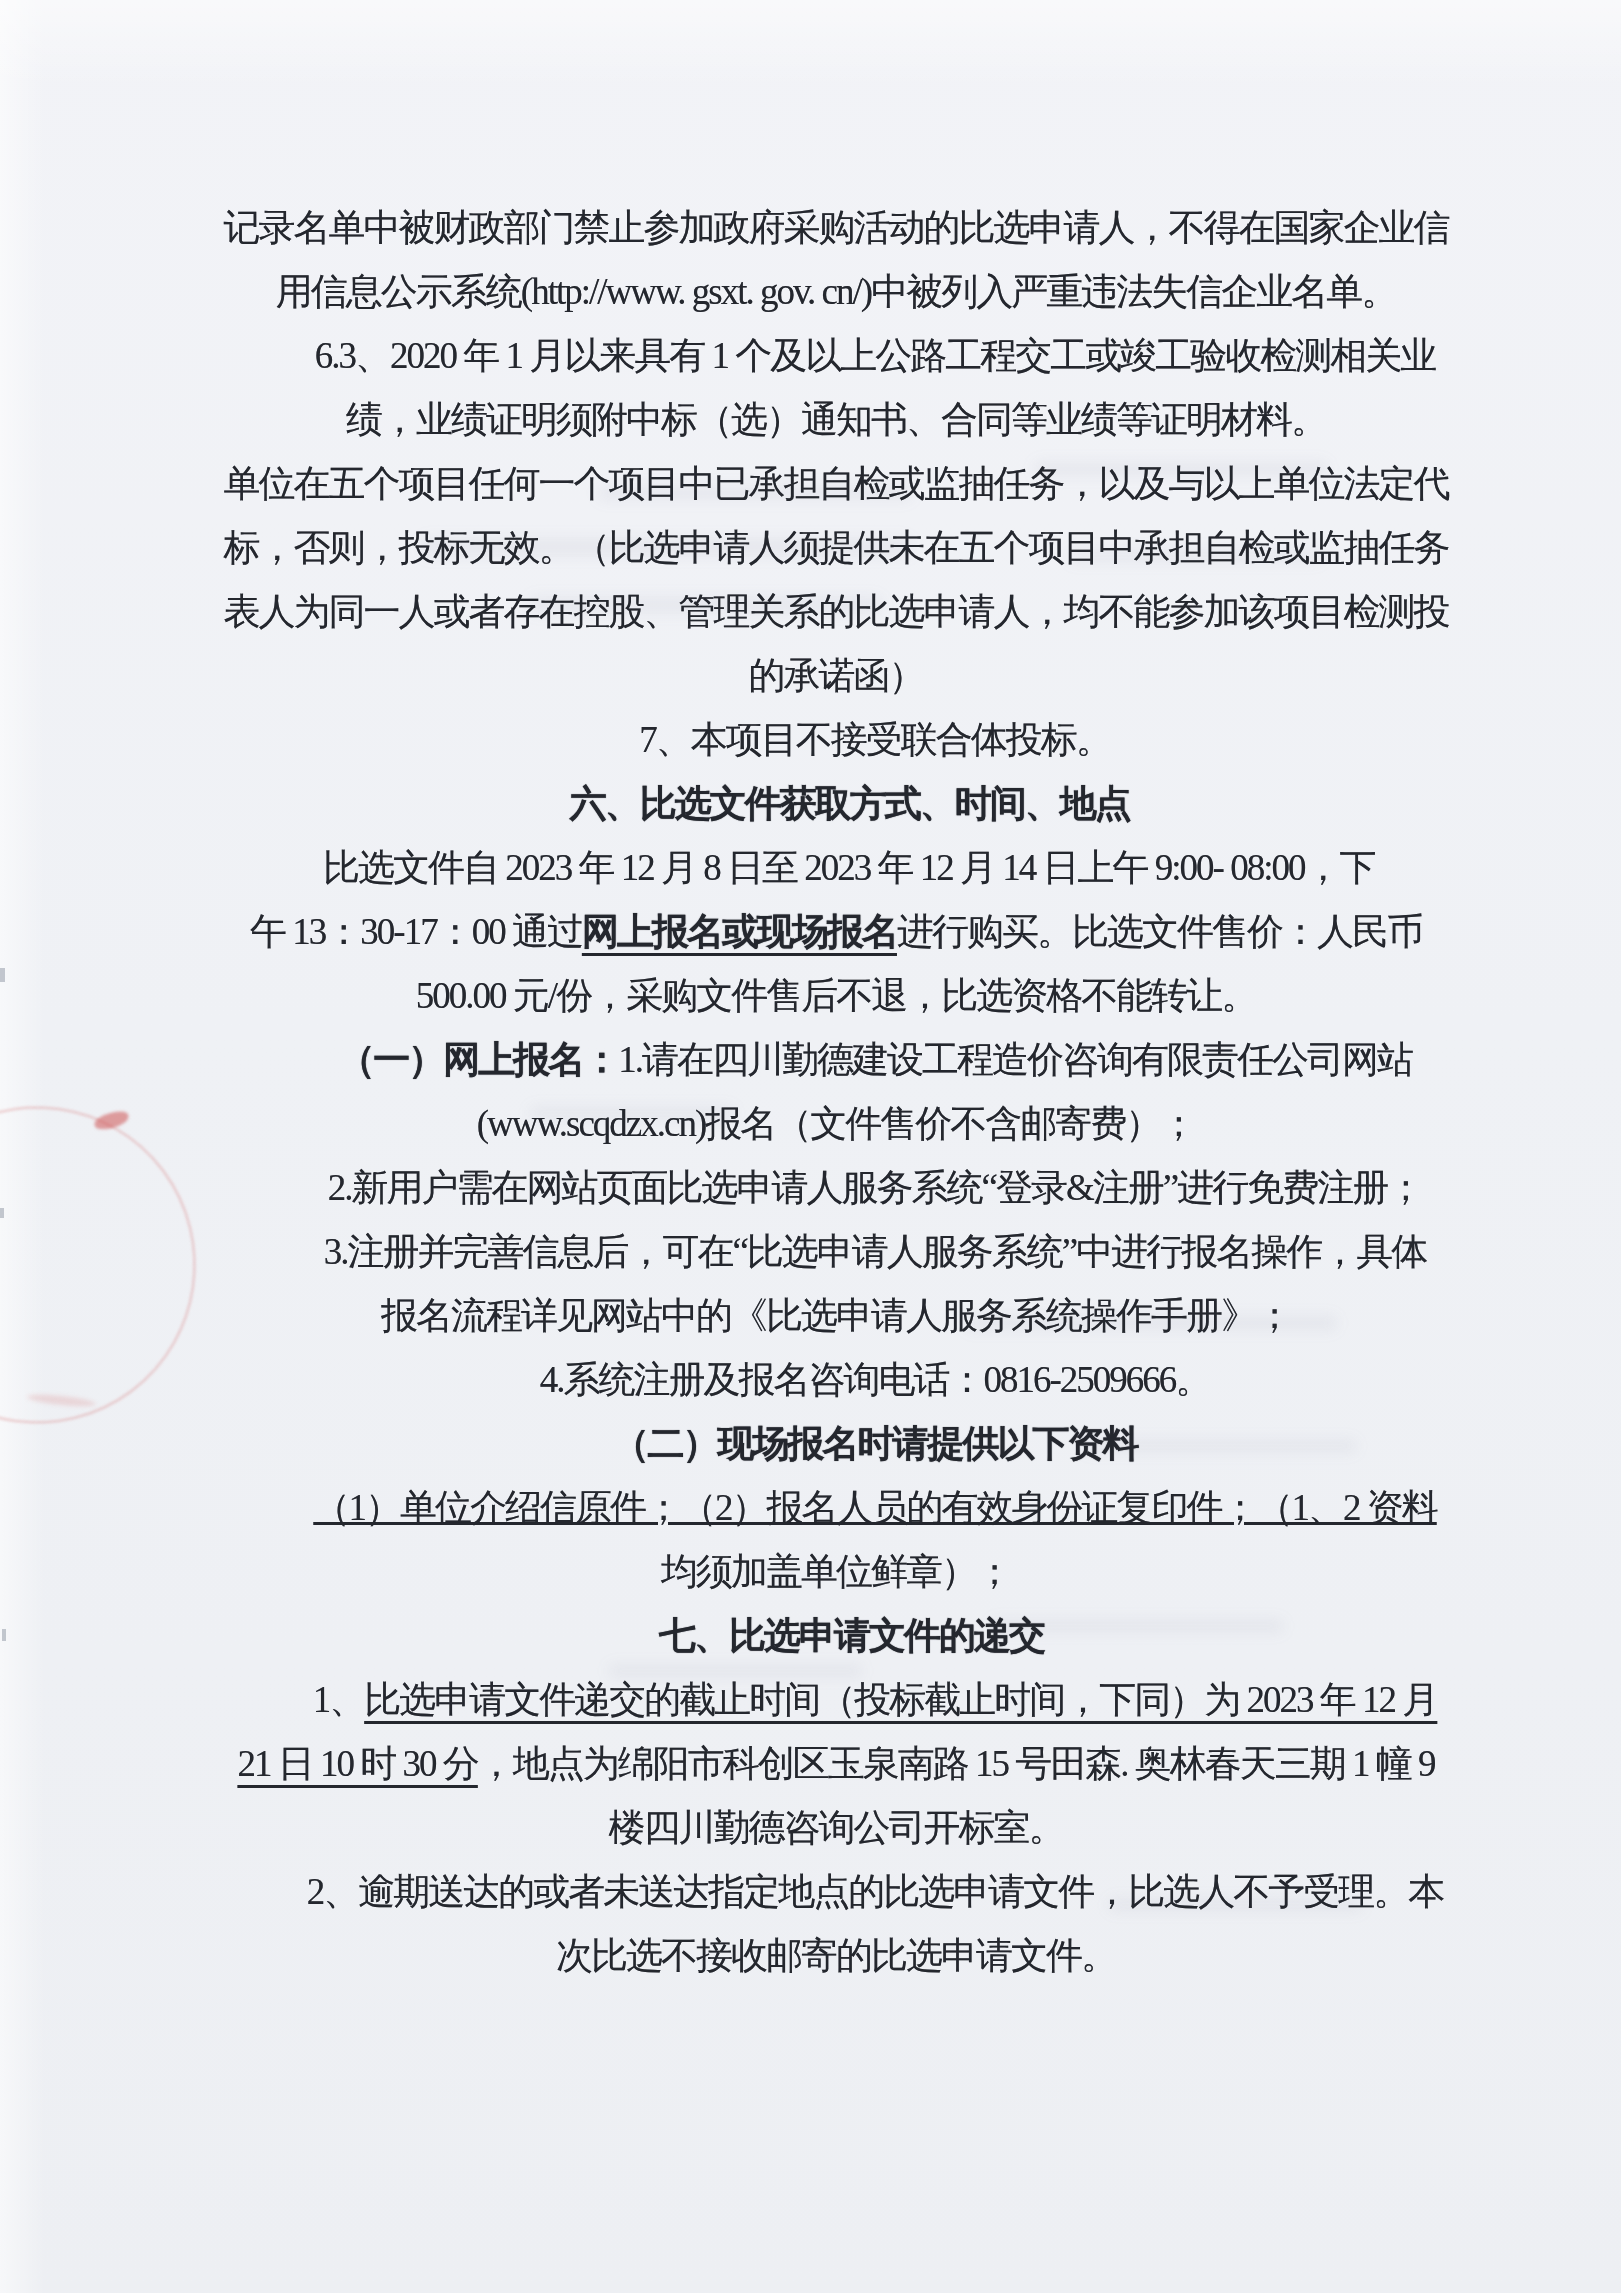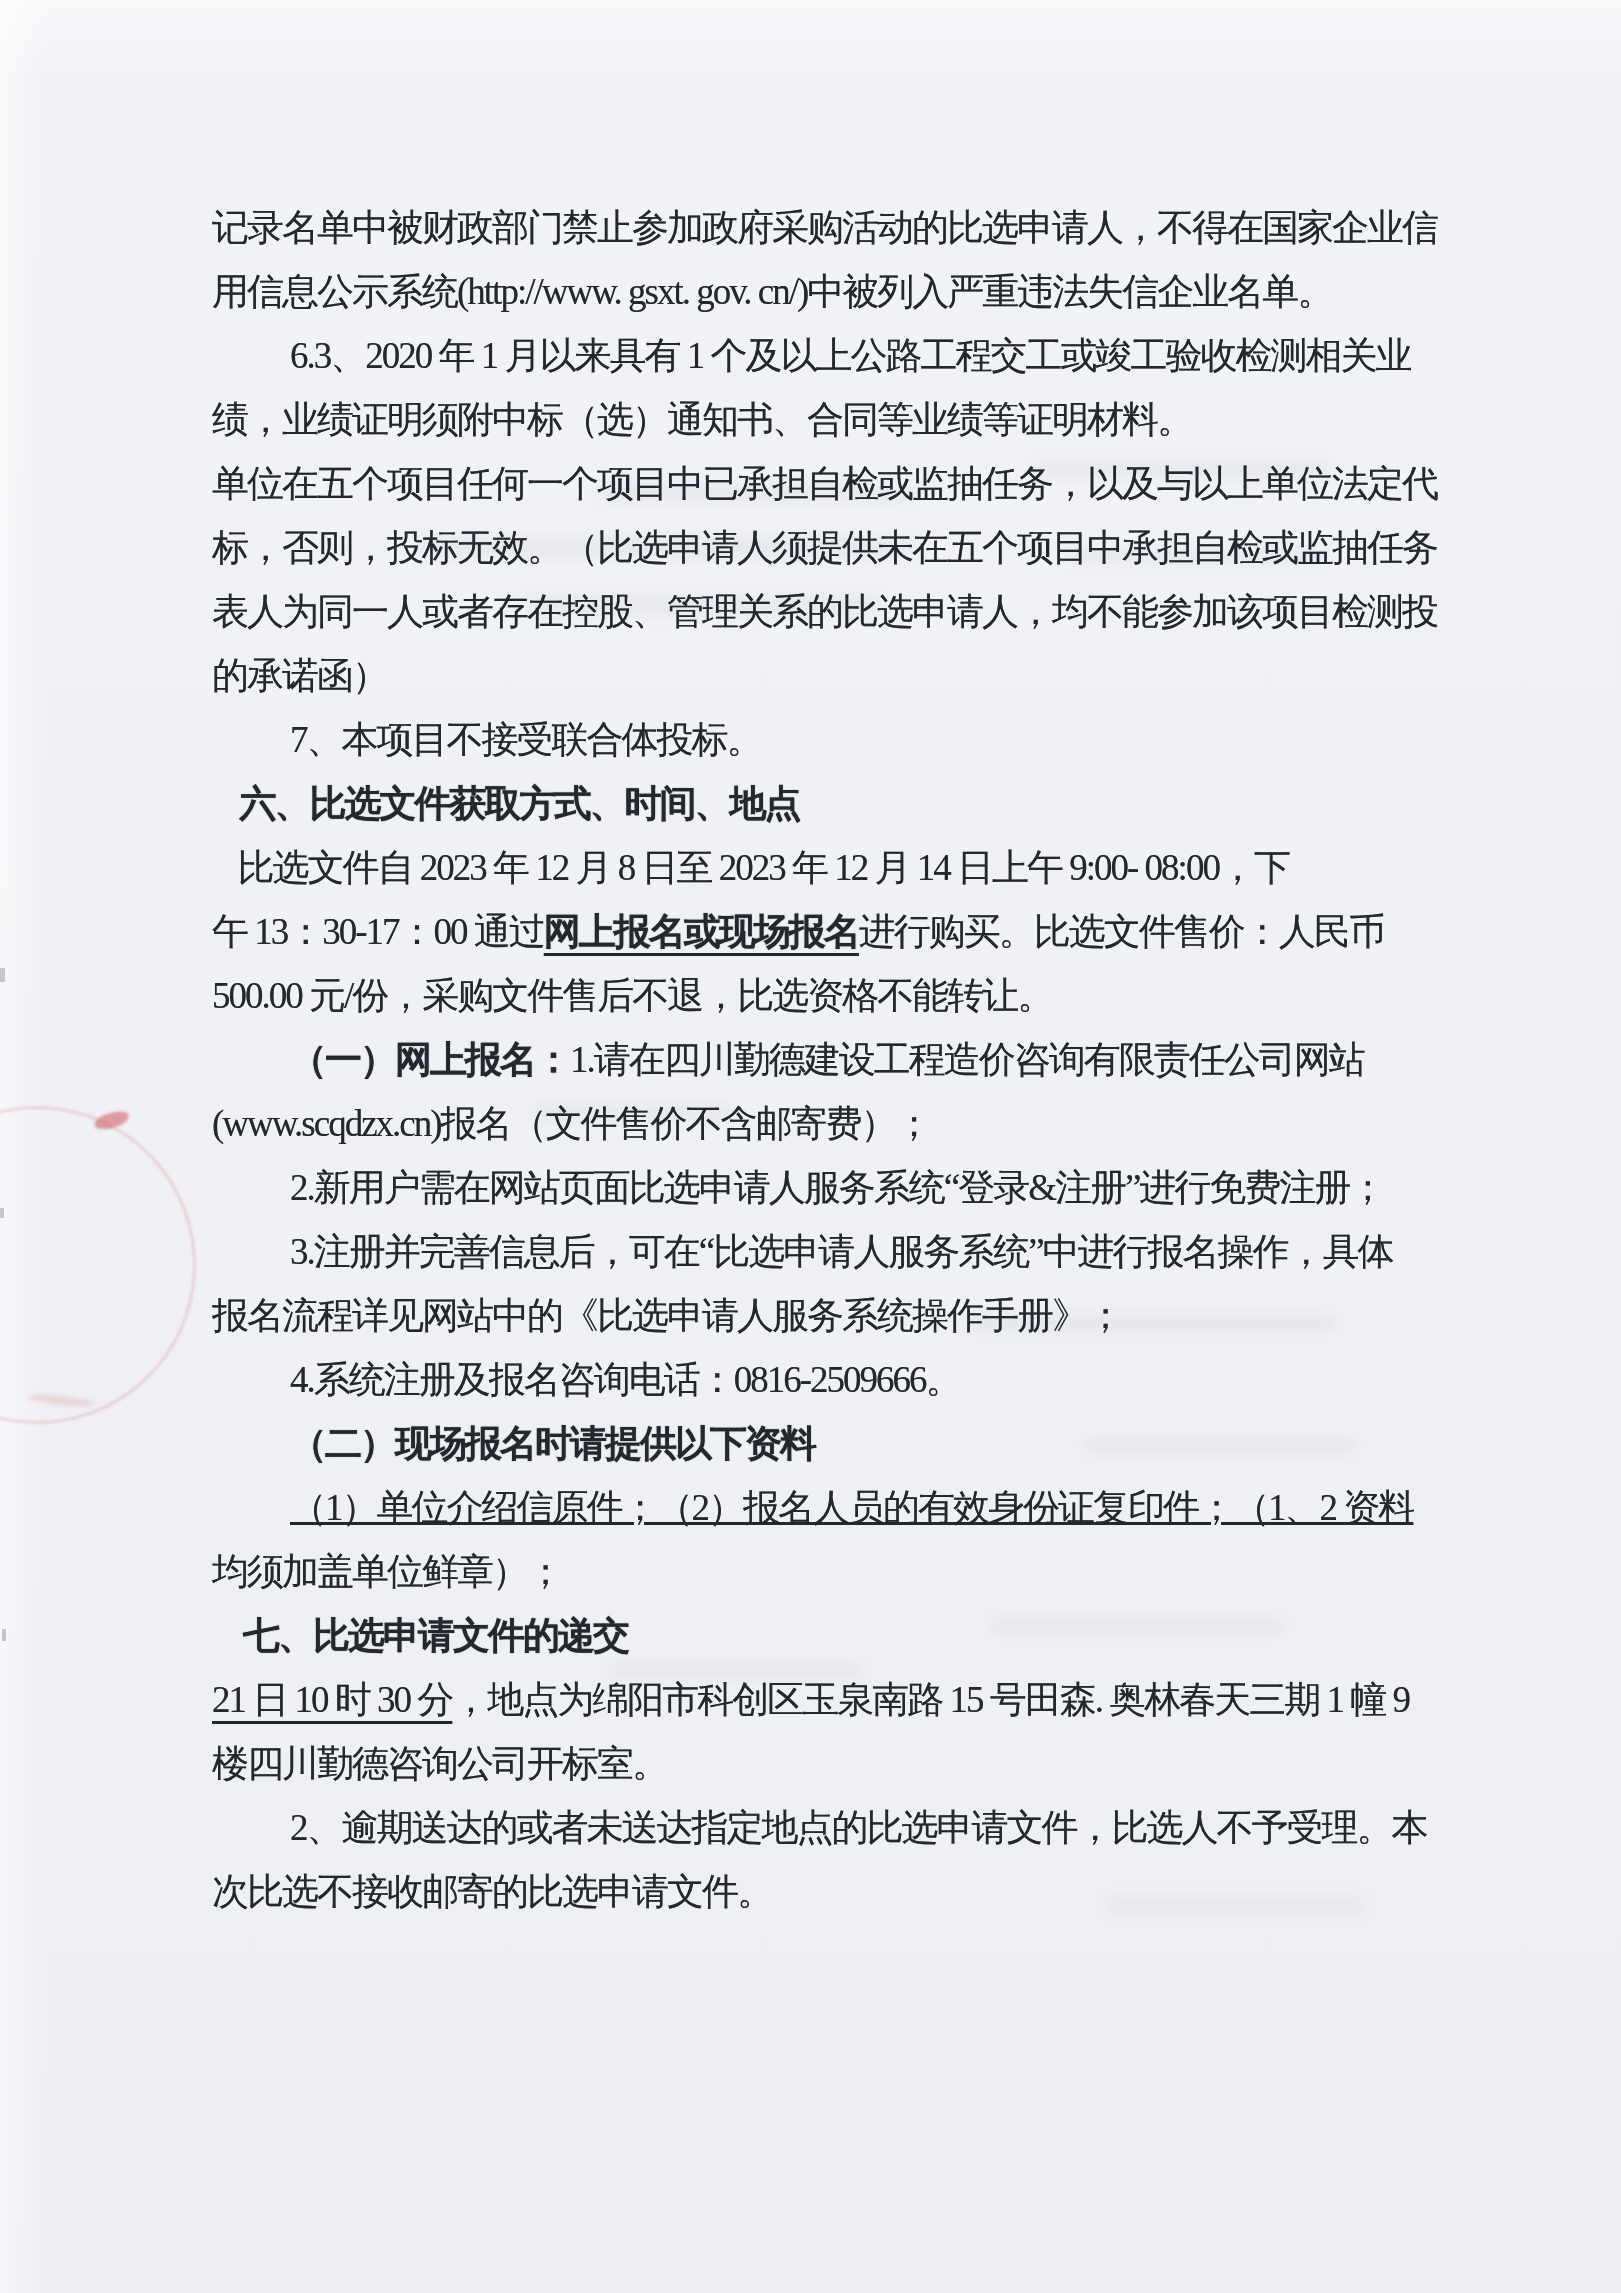--- a/index.html
+++ b/index.html
@@ -23,23 +23,24 @@
     background: linear-gradient(90deg, rgba(255,255,255,0.55), rgba(255,255,255,0));
     pointer-events: none;
   }
   .edge-light-top {
     position: absolute; left: 0; top: 0; width: 1621px; height: 88px;
     background: linear-gradient(180deg, rgba(255,255,255,0.5), rgba(255,255,255,0));
     pointer-events: none;
   }
   .doc-text {
     position: absolute;
-    left: 212px;
+    left: 204px;
     top: 196px;
     width: 1264px;
+    text-align: center;
   }
   .line {
     height: 64px;
     line-height: 64px;
     font-size: 37px;
     letter-spacing: -2px;
     white-space: nowrap;
     color: #24272e;
     text-shadow: 0 0 0.6px rgba(36,39,46,0.55);
   }
@@ -160,19 +161,20 @@
       <div class="line" style="padding-left: 78px;"><span class="bold">（一）网上报名：</span><span>1.请在四川勤德建设工程造价咨询有限责任公司网站</span></div>
       <div class="line"><span>(www.scqdzx.cn)报名（文件售价不含邮寄费）；</span></div>
       <div class="line" style="padding-left: 78px;"><span>2.新用户需在网站页面比选申请人服务系统“登录&amp;注册”进行免费注册；</span></div>
       <div class="line" style="padding-left: 78px;"><span>3.注册并完善信息后，可在“比选申请人服务系统”中进行报名操作，具体</span></div>
       <div class="line"><span>报名流程详见网站中的《比选申请人服务系统操作手册》；</span></div>
       <div class="line" style="padding-left: 78px;"><span>4.系统注册及报名咨询电话：0816-2509666。</span></div>
       <div class="line" style="padding-left: 78px;"><span class="bold">（二）现场报名时请提供以下资料</span></div>
       <div class="line" style="padding-left: 78px; text-decoration: underline;"><span>（1）单位介绍信原件；（2）报名人员的有效身份证复印件；（1、2 资料</span></div>
       <div class="line"><span>均须加盖单位鲜章）；</span></div>
       <div class="line" style="padding-left: 31px;"><span class="bold">七、比选申请文件的递交</span></div>
+      <div class="line" style="padding-left: 78px;"><span>1、</span><span class="underline">比选申请文件递交的截止时间（投标截止时间，下同）为 2023 年 12 月</span></div>
       <div class="line"><span class="underline">21 日 10 时 30 分</span><span>，地点为绵阳市科创区玉泉南路 15 号田森. 奥林春天三期 1 幢 9</span></div>
       <div class="line"><span>楼四川勤德咨询公司开标室。</span></div>
       <div class="line" style="padding-left: 78px;"><span>2、逾期送达的或者未送达指定地点的比选申请文件，比选人不予受理。本</span></div>
       <div class="line"><span>次比选不接收邮寄的比选申请文件。</span></div>
     </div>
 </div>
 
 
 </body></html>

